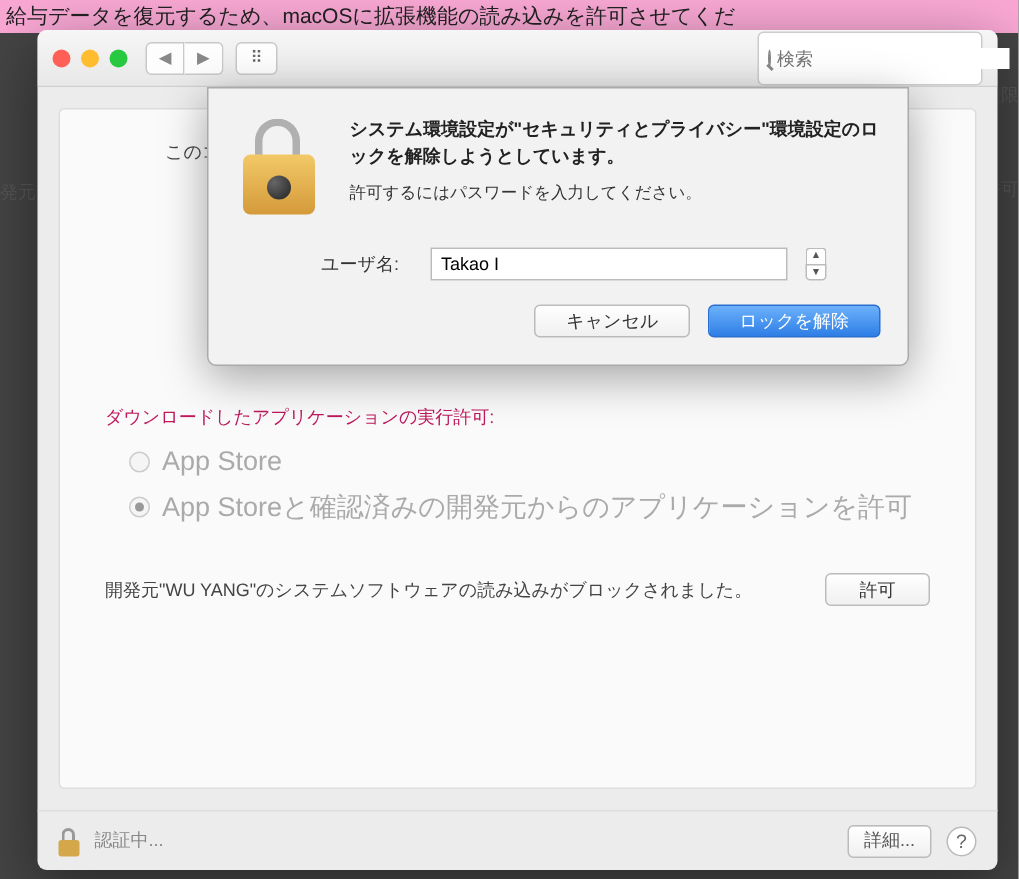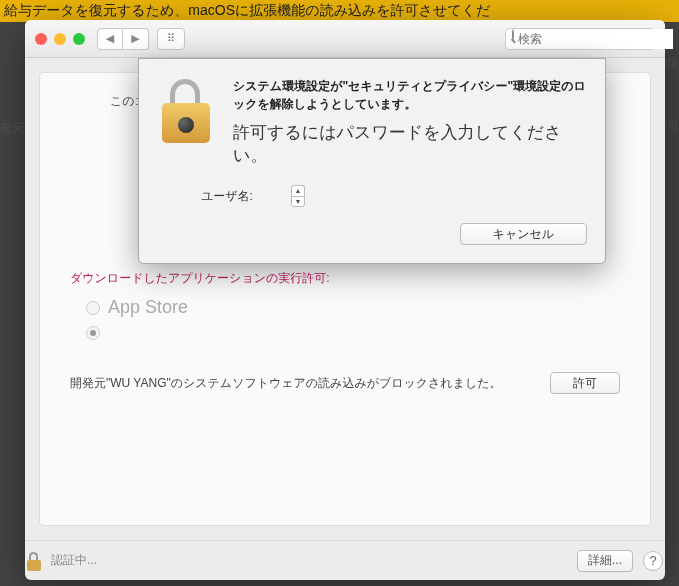--- a/index.html
+++ b/index.html
@@ -1,72 +1,72 @@
 <!DOCTYPE html>
 <html><head>
 <meta charset="utf-8">
 <style>
 * { margin: 0; padding: 0; box-sizing: border-box; font-family: -apple-system, "Helvetica Neue", sans-serif; }
 body { background: #444; width: 679px; height: 586px; overflow: hidden; position: relative; }
-.bg-text { position: absolute; top: 0; left: 0; right: 0; color: #222; font-size: 14px; padding: 2px 4px; background: #eab308; white-space: nowrap; }
+.bg-text { position: absolute; top: 0; left: 0; right: 0; color: #222; font-size: 14px; padding: 2px 4px; background: #f9a8d4; white-space: nowrap; }
 .window { position: absolute; top: 20px; left: 25px; width: 640px; height: 560px; background: #ececec; border-radius: 6px; box-shadow: 0 10px 40px rgba(0,0,0,0.4); display: flex; flex-direction: column; }
 .titlebar { height: 38px; background: linear-gradient(#f6f6f6, #e8e8e8); border-bottom: 1px solid #d0d0d0; display: flex; align-items: center; padding: 0 10px; border-radius: 6px 6px 0 0; position: relative; }
 .traffic { display: flex; gap: 7px; }
 .dot { width: 12px; height: 12px; border-radius: 50%; }
 .dot.red { background: #ff5f57; }
 .dot.yellow { background: #febc2e; }
 .dot.green { background: #28c840; }
 .nav-btns { display: flex; margin-left: 12px; }
 .nav-btn { width: 26px; height: 22px; background: #fdfdfd; border: 1px solid #c8c8c8; display: flex; align-items: center; justify-content: center; font-size: 11px; color: #888; }
 .nav-btn:first-child { border-radius: 4px 0 0 4px; }
 .nav-btn:last-child { border-radius: 0 4px 4px 0; border-left: none; }
 .grid-btn { width: 28px; height: 22px; background: #fdfdfd; border: 1px solid #c8c8c8; border-radius: 4px; margin-left: 8px; display: flex; align-items: center; justify-content: center; color: #666; font-size: 11px; }
 .title { position: absolute; left: 50%; transform: translateX(-50%); font-size: 13px; color: #555; }
-.search { margin-left: auto; width: 150px; height: 22px; background: #fff; border: 1px solid #ccc; border-radius: 4px; display: flex; padding: 0 6px; }
+.search { margin-left: auto; width: 150px; height: 36px; background: #fff; border: 1px solid #ccc; border-radius: 4px; display: flex; align-items: center; padding: 0 6px; }
 .search input { border: none; outline: none; flex: 1; font-size: 12px; color: #333; }
 .search-icon { width: 12px; height: 12px; border: 1.5px solid #888; border-radius: 50%; position: relative; margin-right: 4px; }
 .search-icon::after { content: ""; position: absolute; width: 5px; height: 1.5px; background: #888; transform: rotate(45deg); bottom: -2px; right: -3px; }
 .content { flex: 1; padding: 14px; display: flex; flex-direction: column; }
 .main-box { flex: 1; background: #fafafa; border: 1px solid #ddd; border-radius: 4px; padding: 20px 30px; display: flex; flex-direction: column; position: relative; }
 .top-text { font-size: 12px; color: #444; margin-bottom: 160px; margin-left: 40px; }
 .downloads-label { font-size: 12px; color: #be185d; margin-bottom: 10px; }
 .radio-row { display: flex; align-items: center; font-size: 18px; color: #aaa; margin-bottom: 8px; margin-left: 16px; }
 .radio { width: 14px; height: 14px; border: 1px solid #ccc; border-radius: 50%; margin-right: 8px; background: #f5f5f5; display: flex; align-items: center; justify-content: center; }
 .radio.selected::after { content: ""; width: 6px; height: 6px; background: #999; border-radius: 50%; }
 .block-row { display: flex; align-items: center; margin-top: 24px; }
 .block-text { font-size: 12px; color: #444; flex: 1; line-height: 1.5; }
 .allow-btn { width: 70px; height: 22px; background: linear-gradient(#fff, #f0f0f0); border: 1px solid #bbb; border-radius: 4px; font-size: 12px; color: #333; display: flex; align-items: center; justify-content: center; }
-.footer { height: 40px; display: flex; align-items: center; padding: 0 2px; border-top: 1px solid #ddd; }
+.footer { height: 40px; display: flex; align-items: center; padding: 0 14px; border-top: 1px solid #ddd; }
 .lock-small { width: 16px; height: 20px; position: relative; margin-right: 8px; }
 .lock-body-s { width: 14px; height: 11px; background: #d4a74a; border-radius: 2px; position: absolute; bottom: 0; }
 .lock-shackle-s { width: 9px; height: 9px; border: 2px solid #999; border-bottom: none; border-radius: 5px 5px 0 0; position: absolute; top: 1px; left: 2px; }
 .footer-text { font-size: 12px; color: #888; }
 .footer-right { margin-left: auto; display: flex; align-items: center; gap: 10px; justify-content: space-between; }
 .details-btn { height: 22px; padding: 0 10px; background: linear-gradient(#fff, #f0f0f0); border: 1px solid #bbb; border-radius: 4px; font-size: 12px; color: #555; display: flex; align-items: center; }
 .help { width: 20px; height: 20px; border: 1px solid #bbb; border-radius: 50%; display: flex; align-items: center; justify-content: center; font-size: 13px; color: #666; background: #fff; }
 .dialog { position: absolute; top: 38px; left: 113px; width: 468px; background: #f2f2f2; border: 1px solid #aaa; border-radius: 0 0 6px 6px; box-shadow: 0 8px 30px rgba(0,0,0,0.35); padding: 18px; }
 .dialog-top { display: flex; gap: 16px; }
 .lock-big { width: 60px; height: 70px; position: relative; flex-shrink: 0; }
 .lock-shackle { width: 30px; height: 26px; border: 5px solid #b0b0b0; border-bottom: none; border-radius: 16px 16px 0 0; position: absolute; top: 2px; left: 13px; }
 .lock-body { width: 48px; height: 40px; background: linear-gradient(#f2c968, #d49a3a); border-radius: 5px; position: absolute; bottom: 4px; left: 5px; }
 .lock-dial { width: 16px; height: 16px; background: radial-gradient(circle at 30% 30%, #666, #222); border-radius: 50%; position: absolute; bottom: 14px; left: 21px; }
 .dialog-text { flex: 1; }
 .dialog-bold { font-size: 12px; font-weight: bold; color: #222; line-height: 1.5; margin-bottom: 8px; }
-.dialog-sub { font-size: 17px; color: #333; }
+.dialog-sub { font-size: 11px; color: #333; }
 .fields { margin-top: 18px; margin-left: 44px; }
 .field-row { display: flex; align-items: center; margin-bottom: 10px; gap: 8px; }
-.field-label { width: 78px; text-align: left; font-size: 12px; color: #333; }
+.field-label { width: 78px; text-align: center; font-size: 12px; color: #333; }
 .field-input { width: 238px; height: 22px; border: 1px solid #bbb; background: #fff; padding: 0 6px; font-size: 12px; outline: none; }
 .field-input.focus { border: 2px solid #7aaef0; box-shadow: 0 0 2px #7aaef0; }
 .stepper { width: 14px; height: 22px; display: flex; flex-direction: column; margin-left: 4px; }
 .step { flex: 1; background: #fff; border: 1px solid #bbb; font-size: 7px; display: flex; align-items: center; justify-content: center; color: #555; }
 .step:first-child { border-radius: 3px 3px 0 0; border-bottom: none; }
 .step:last-child { border-radius: 0 0 3px 3px; }
 .dialog-btns { display: flex; justify-content: flex-end; gap: 12px; margin-top: 16px; }
-.btn { height: 22px; padding: 0 32px; border-radius: 4px; font-size: 12px; display: flex; align-items: center; justify-content: center; }
+.btn { height: 22px; padding: 0 20px; border-radius: 4px; font-size: 12px; display: flex; align-items: center; justify-content: center; }
 .btn.cancel { background: linear-gradient(#fff, #f0f0f0); border: 1px solid #bbb; color: #333; }
 .btn.primary { background: linear-gradient(#6cb1fa, #2e7ee6); border: 1px solid #2a6fd0; color: #fff; }
 .side-left { position: absolute; left: 0; top: 120px; font-size: 12px; color: #555; width: 25px; overflow: hidden; white-space: nowrap; }
 .side-right { position: absolute; right: 0; top: 118px; font-size: 12px; color: #555; width: 14px; overflow: hidden; direction: rtl; white-space: nowrap; }
 .side-right2 { position: absolute; right: 0; top: 55px; font-size: 12px; color: #555; width: 14px; overflow: hidden; direction: rtl; white-space: nowrap; }
 </style>
 </head>
 <body>
 
 <div class="bg-text">給与データを復元するため、macOSに拡張機能の読み込みを許可させてくだ</div>
@@ -95,20 +95,21 @@
   <div class="content">
     <div class="main-box">
       <div class="top-text">このコ</div>
       <div class="downloads-label">ダウンロードしたアプリケーションの実行許可:</div>
       <div class="radio-row">
         <div class="radio"></div>
         <span>App Store</span>
       </div>
       <div class="radio-row">
         <div class="radio selected"></div>
+        <span>App Storeと確認済みの開発元からのアプリケーションを許可</span>
       </div>
       <div class="block-row">
         <div class="block-text">開発元"WU YANG"のシステムソフトウェアの読み込みがブロックされました。</div>
         <div class="allow-btn">許可</div>
       </div>
     </div>
   </div>
 
   <div class="footer">
     <div class="lock-small">
@@ -130,23 +131,25 @@
         <div class="lock-dial"></div>
       </div>
       <div class="dialog-text">
         <div class="dialog-bold">システム環境設定が"セキュリティとプライバシー"環境設定のロックを解除しようとしています。</div>
         <div class="dialog-sub">許可するにはパスワードを入力してください。</div>
       </div>
     </div>
     <div class="fields">
       <div class="field-row">
         <div class="field-label">ユーザ名:</div>
+        <input class="field-input" value="Takao I" style="">
         <div class="stepper">
           <div class="step">▲</div>
           <div class="step">▼</div>
         </div>
       </div>
     </div>
     <div class="dialog-btns">
       <div class="btn cancel">キャンセル</div>
+      <div class="btn primary">ロックを解除</div>
     </div>
   </div>
 </div>
 
 </body></html>

